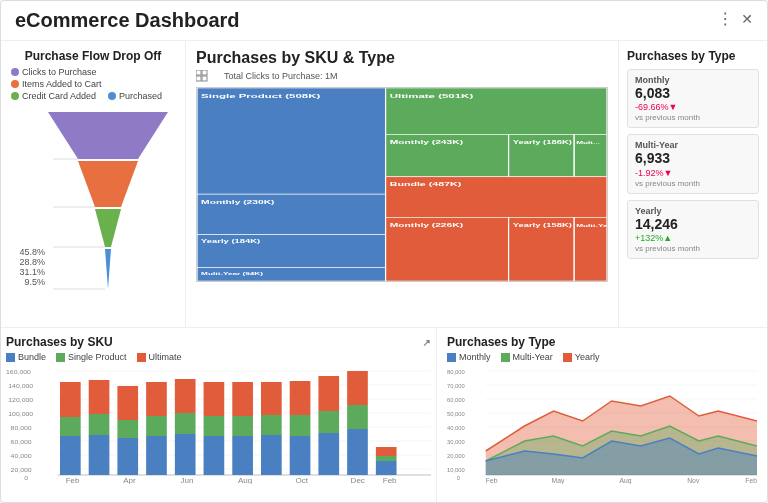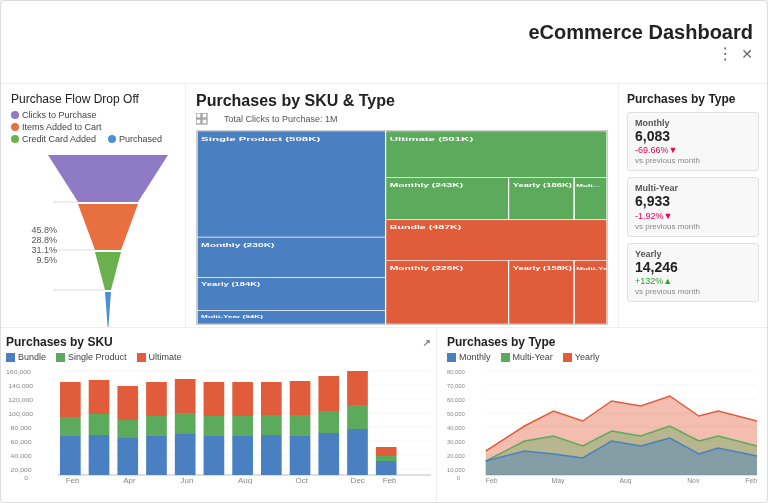--- a/index.html
+++ b/index.html
@@ -1,29 +1,29 @@
 <!DOCTYPE html>
 <html><head>
   <meta charset="utf-8">
   <style>
     * { box-sizing: border-box; margin: 0; padding: 0; }
     body { font-family: -apple-system, BlinkMacSystemFont, 'Segoe UI', sans-serif; background: #f5f5f5; width: 768px; height: 503px; overflow: hidden; }
     .dashboard { background: #fff; width: 768px; height: 503px; display: flex; flex-direction: column; border: 1px solid #ddd; border-radius: 4px; }
-    .dashboard-header { display: flex; align-items: flex-end; justify-content: space-between; padding: 20px 14px; border-bottom: 1px solid #eee; flex-direction: column; }
+    .dashboard-header { display: flex; align-items: flex-start; justify-content: space-between; padding: 8px 14px; border-bottom: 1px solid #eee; }
     .dashboard-title { font-size: 20px; font-weight: 700; color: #222; }
     .header-icons { display: flex; gap: 8px; align-items: center; color: #666; font-size: 18px; cursor: pointer; }
     .content { display: flex; flex: 1; overflow: hidden; }
     
     .left-panel { width: 185px; padding: 8px 10px; flex-shrink: 0; border-right: 1px solid #eee; }
-    .section-title { font-size: 12px; font-weight: 400; color: #222; margin-bottom: 4px; }
+    .section-title { font-size: 12px; font-weight: 700; color: #222; margin-bottom: 4px; text-align: center; }
     .legend { display: flex; flex-wrap: wrap; gap: 2px 12px; margin-bottom: 6px; }
     .legend-item { display: flex; align-items: center; gap: 3px; font-size: 9px; color: #444; }
     .legend-dot { width: 8px; height: 8px; border-radius: 50%; flex-shrink: 0; }
     .funnel-container { position: relative; width: 100%; height: 190px; display: flex; align-items: center; justify-content: center; margin-top: 4px; }
-    .funnel-labels { position: absolute; left: 12px; top: 0; width: 38px; height: 100%; display: flex; flex-direction: column; justify-content: center; padding: 10px 0; }
+    .funnel-labels { position: absolute; left: 0; top: 0; width: 38px; height: 100%; display: flex; flex-direction: column; justify-content: flex-end; padding: 10px 0; }
     .funnel-label { font-size: 9px; color: #555; text-align: right; padding-right: 4px; }
     .funnel-svg { margin-left: 30px; }
     
     .middle-panel { flex: 1; padding: 8px 10px; border-right: 1px solid #eee; }
     .sku-type-title { font-size: 16px; font-weight: 700; color: #222; margin-bottom: 3px; }
     .sku-subtitle { display: flex; align-items: center; gap: 16px; font-size: 9px; color: #555; margin-bottom: 5px; }
     .treemap-container { width: 100%; height: 195px; position: relative; overflow: hidden; border: 1px solid #ccc; }
     
     .right-panel { width: 148px; padding: 8px 8px; flex-shrink: 0; }
     .right-title { font-size: 12px; font-weight: 700; color: #222; margin-bottom: 6px; }

